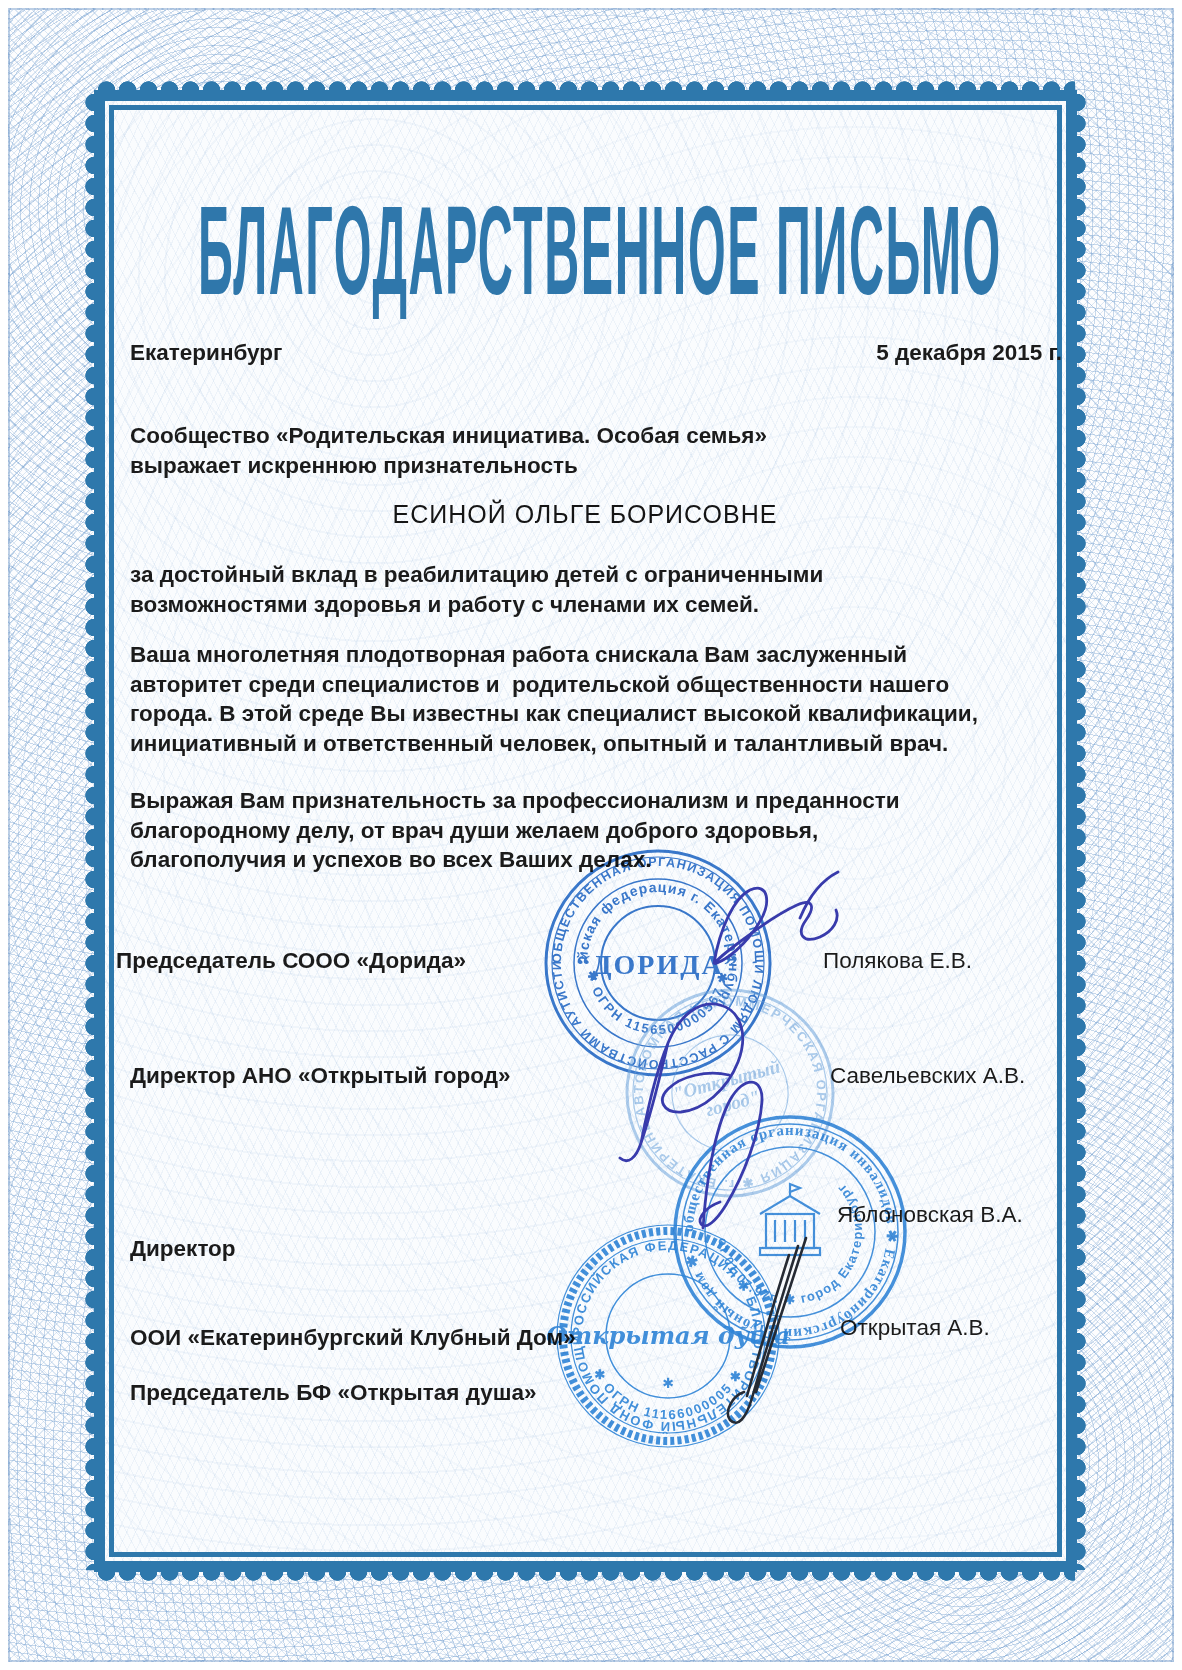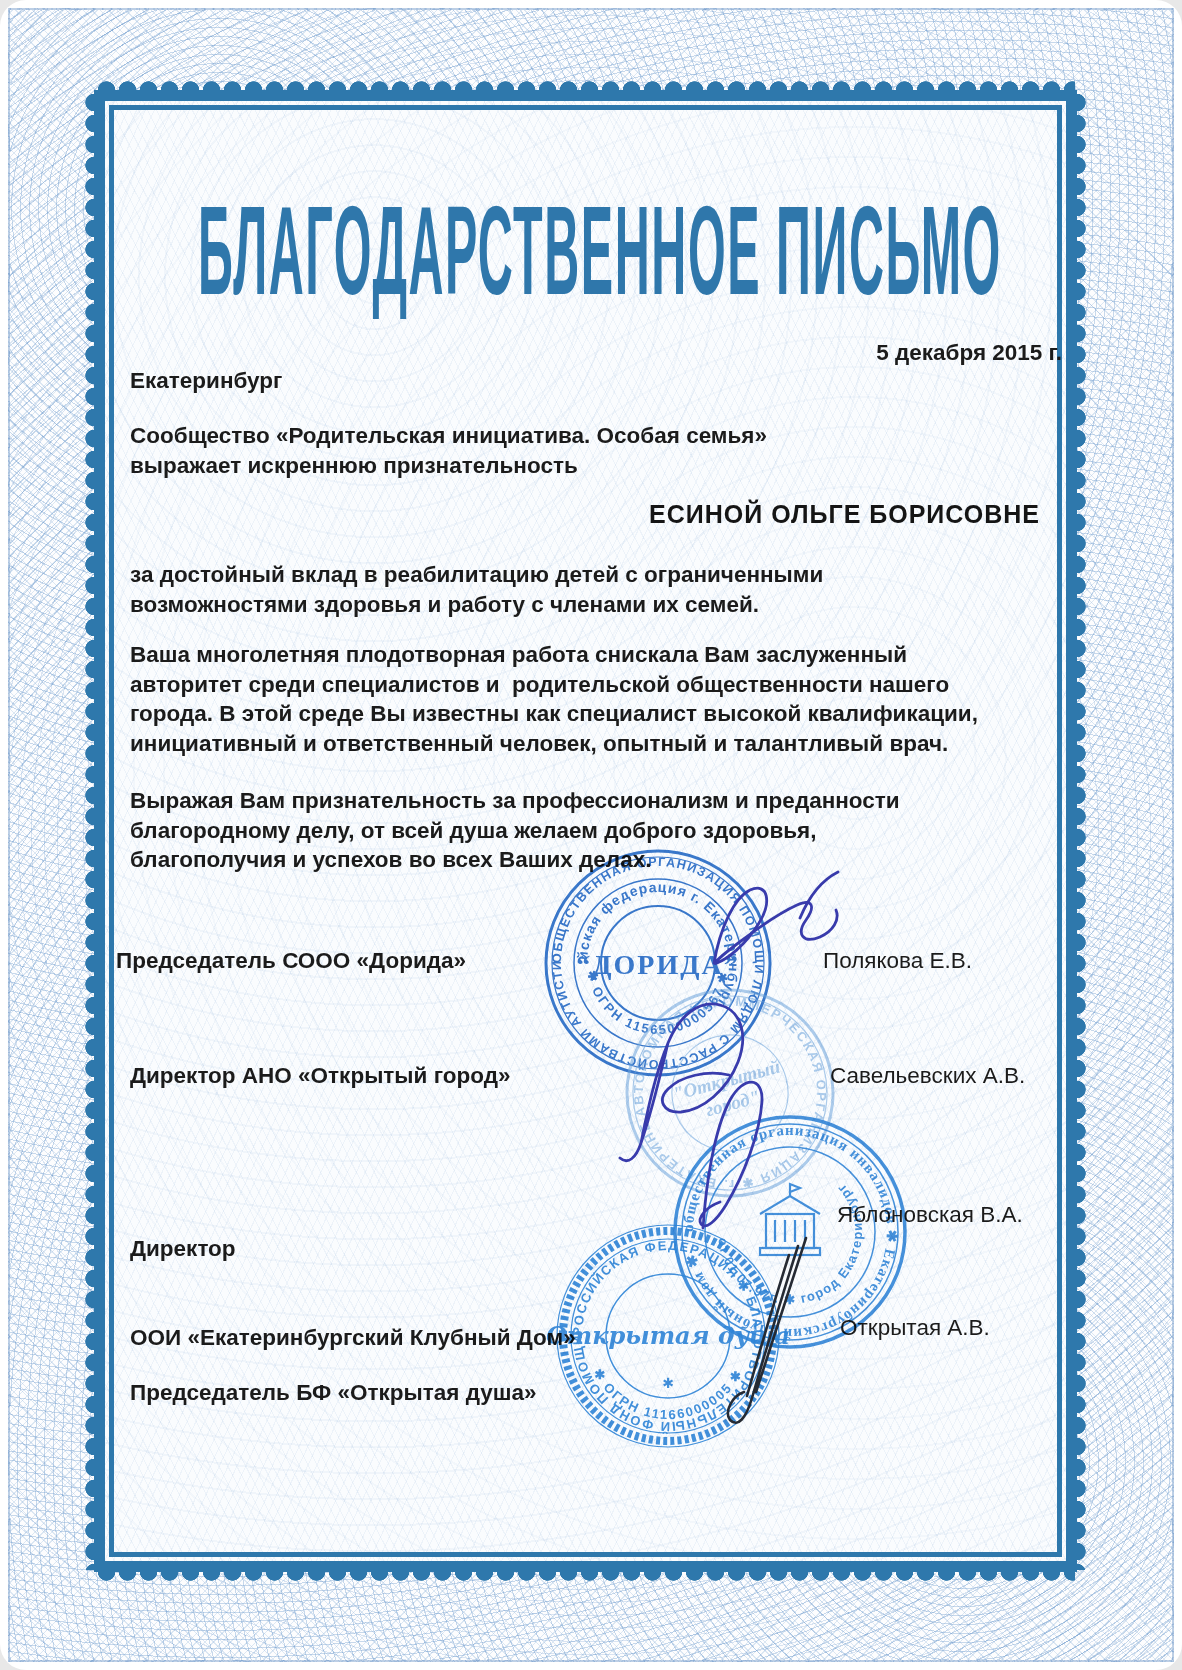--- a/index.html
+++ b/index.html
@@ -1,20 +1,19 @@
 <!DOCTYPE html>
 <html><head>
 <meta charset="utf-8">
 <style>
   html,body{margin:0;padding:0;background:#e8e8e8;}
   .page{
     position:relative; width:1182px; height:1670px; margin:0 auto;
     background:#ffffff; overflow:hidden;
     font-family:"Liberation Sans", sans-serif;
-    border-radius:26px;
   }
   
   .lace{
     position:absolute; left:8px; top:8px; right:8px; bottom:8px;
     background-color:#fdfdfe;
     background-image:
       repeating-radial-gradient(circle at 18% 12%, rgba(110,155,205,.38) 0 1px, transparent 1px 9px),
       repeating-radial-gradient(circle at 82% 88%, rgba(110,155,205,.38) 0 1px, transparent 1px 9px),
       repeating-radial-gradient(circle at 50% 50%, rgba(120,160,210,.28) 0 1px, transparent 1px 13px),
       repeating-linear-gradient(45deg, rgba(140,178,218,.30) 0 1px, transparent 1px 6px),
@@ -53,25 +52,25 @@
     background-size:11px 21px; background-repeat:repeat-y;}
   
   .title{
     position:absolute; left:198px; top:182px;
     font-size:126px; font-weight:bold; line-height:1.1; letter-spacing:4px;
     color:#2f77ab; white-space:nowrap;
     transform:scaleX(0.385); transform-origin:left top;
   }
   .t-line{white-space:pre; color:#1b1b1b; font-weight:700; font-size:22.5px; line-height:29.5px;}
   .block{position:absolute; left:130px;}
-  .city{position:absolute; left:130px; top:338px;margin-top:28px;}
+  .city{position:absolute; left:130px; top:338px;}
   .date{position:absolute; right:120px; top:338px; text-align:right;}
   .recipient{
-    position:absolute; left:130px; width:910px; top:500px; text-align:right;
-    font-weight:700; font-size:25px; letter-spacing:1px; color:#151515; white-space:pre;
+    position:absolute; left:130px; width:910px; top:500px; text-align:center;
+    font-weight:400; font-size:25px; letter-spacing:1px; color:#151515; white-space:pre;
   }
   .sig-label{position:absolute; white-space:pre; font-weight:700; font-size:22.5px; color:#1b1b1b; line-height:29.5px;}
   .sig-name{position:absolute; white-space:pre; font-weight:400; font-size:22.5px; color:#1b1b1b;}
   
   .overlay{position:absolute; left:0; top:0; mix-blend-mode:multiply; pointer-events:none;}
   .ring-txt{font-family:"Liberation Sans", sans-serif; font-weight:bold;}
   .serif-txt{font-family:"Liberation Serif", serif; font-weight:bold;}
 </style>
 </head>
 <body>
@@ -107,21 +106,21 @@
 
   <div class="block" style="top:640px">
     <div class="t-line">Ваша многолетняя плодотворная работа снискала Вам заслуженный</div>
     <div class="t-line">авторитет среди специалистов и  родительской общественности нашего</div>
     <div class="t-line">города. В этой среде Вы известны как специалист высокой квалификации,</div>
     <div class="t-line">инициативный и ответственный человек, опытный и талантливый врач.</div>
   </div>
 
   <div class="block" style="top:786px">
     <div class="t-line">Выражая Вам признательность за профессионализм и преданности</div>
-    <div class="t-line">благородному делу, от всей душа желаем доброго здоровья,</div>
+    <div class="t-line">благородному делу, от врач души желаем доброго здоровья,</div>
     <div class="t-line">благополучия и успехов во всех Ваших делах.</div>
   </div>
 
   <div class="sig-label" style="left:116px; top:946px">Председатель СООО «Дорида»</div>
   <div class="sig-name" style="left:823px; top:948px">Полякова Е.В.</div>
 
   <div class="sig-label" style="left:130px; top:1061px">Директор АНО «Открытый город»</div>
   <div class="sig-name" style="left:830px; top:1063px">Савельевских А.В.</div>
 
   <div class="sig-label" style="left:130px; top:1175px">

